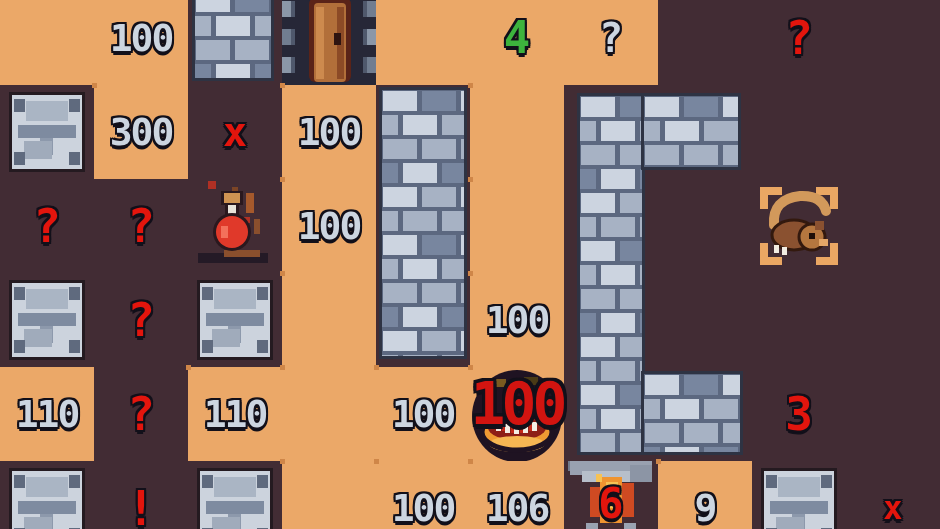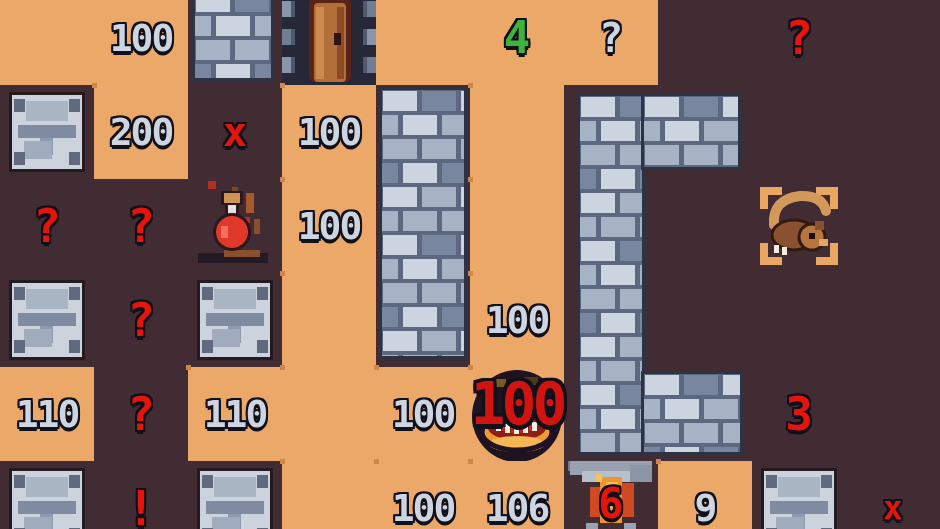--- a/index.html
+++ b/index.html
@@ -81,21 +81,21 @@
         <rect x="69" y="14" width="11" height="13" fill="#5f6a7e"></rect>
 <rect x="18" y="40" width="58" height="13" fill="#7e8ba0"></rect>
 <rect x="40" y="53" width="13" height="17" fill="#8d99ac"></rect>
 <rect x="24" y="56" width="28" height="18" fill="#a0abbb"></rect>
 <rect x="14" y="67" width="11" height="13" fill="#5f6a7e"></rect>
         <rect x="69" y="67" width="11" height="13" fill="#5f6a7e"></rect>
       </svg>
     </div>
     <div class="cell F" style="left: 94px; top: 85px;">
       <div class="dot"></div>
-      <span class="lbl silver">200</span>
+      <span class="lbl silver">300</span>
     </div>
     <div class="cell D" style="left: 188px; top: 85px;">
       <span class="lbl red-x">x</span>
     </div>
     <div class="cell F" style="left: 282px; top: 85px;">
       <div class="dot"></div>
       <span class="lbl silver">100</span>
     </div>
     <div class="cell D" style="left: 376px; top: 85px;"></div>
     <div class="cell F" style="left: 470px; top: 85px;">

